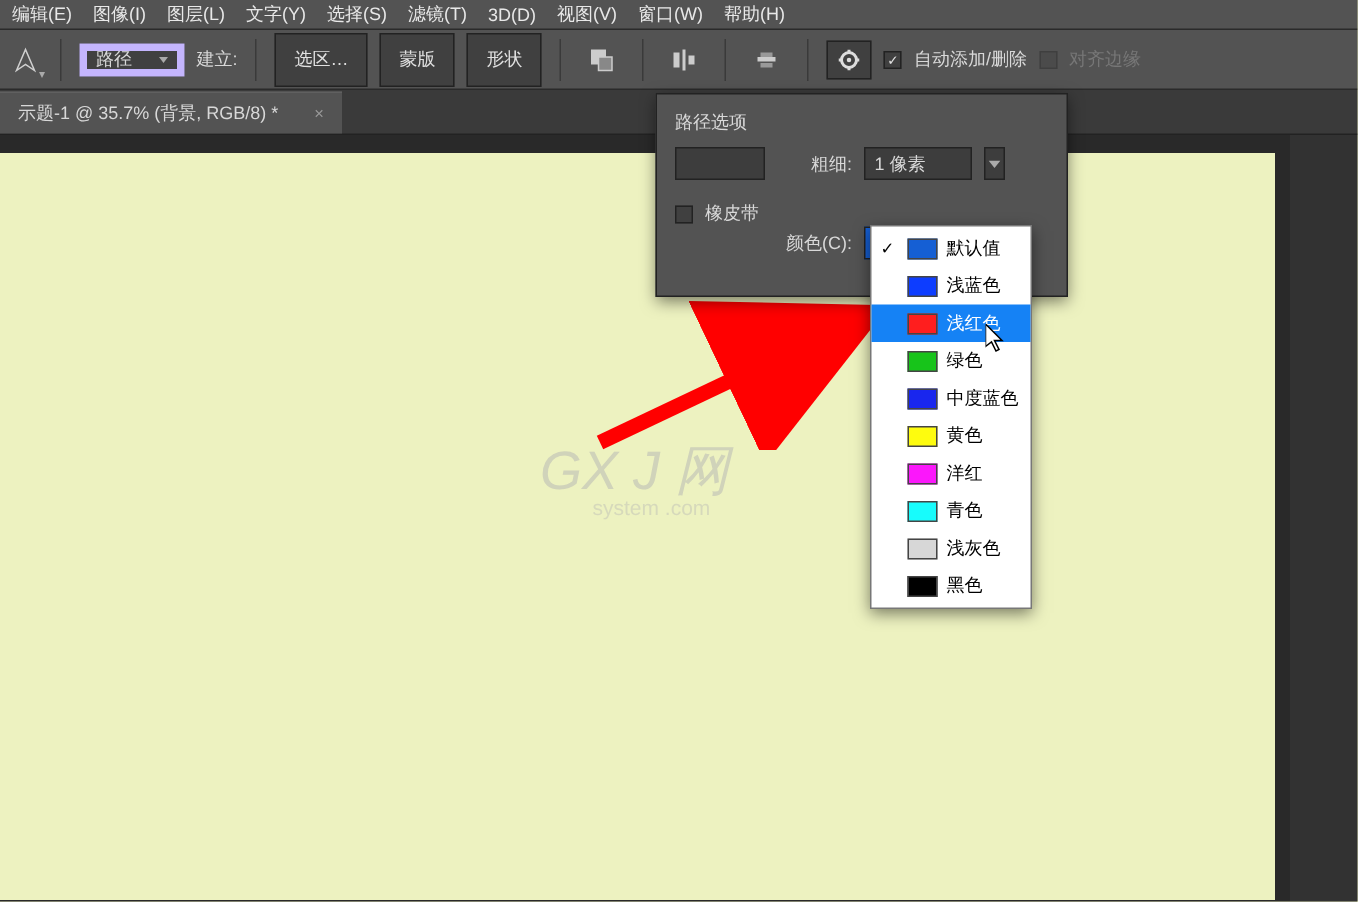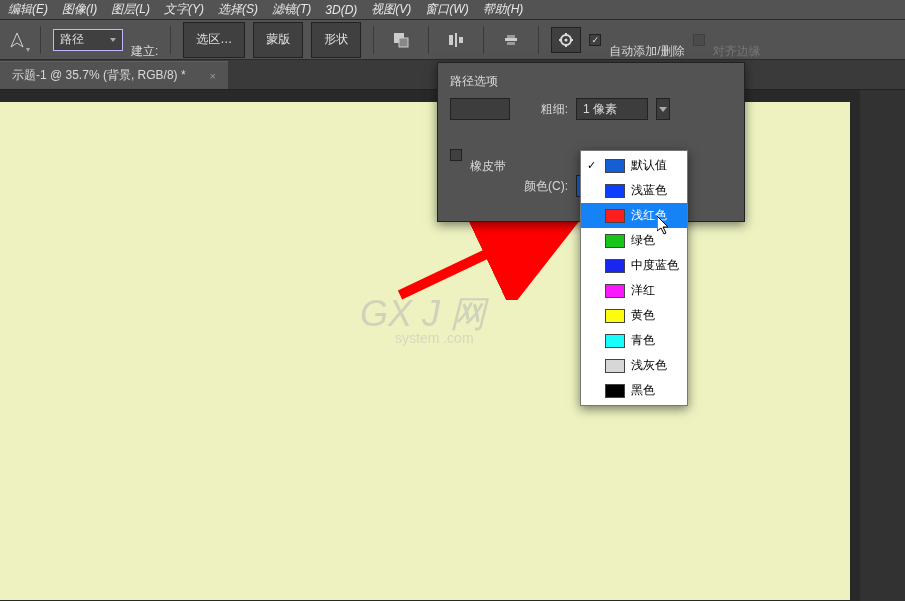--- a/index.html
+++ b/index.html
@@ -1,49 +1,49 @@
 <!DOCTYPE html>
 <html><head>
 <meta charset="utf-8">
 <style>
 * { margin: 0; padding: 0; box-sizing: border-box; font-family: "Microsoft YaHei", sans-serif; }
 body { background: #535353; width: 905px; height: 601px; overflow: hidden; position: relative; }
 
-.menubar { background: #535353; height: 20px; display: flex; align-items: center; padding-left: 8px; gap: 14px; font-size: 12px; color: #e8e8e8; border-bottom: 1px solid #2a2a2a; font-style: italic; }
+.menubar { background: #535353; height: 20px; display: flex; align-items: center; padding-left: 8px; gap: 14px; font-size: 12px; color: #e8e8e8; border-bottom: 1px solid #2a2a2a; }
 .menubar span { cursor: default; }
 
 .toolbar { height: 40px; background: #535353; border-bottom: 1px solid #2a2a2a; display: flex; align-items: center; padding-left: 6px; gap: 8px; }
 .tool-icon { width: 22px; height: 28px; display: flex; align-items: center; justify-content: center; color: #d0d0d0; font-size: 11px; position: relative; }
 .tool-sep { width: 1px; height: 28px; background: #3a3a3a; margin: 0 4px; }
 
-.dropdown { background: #404040; border: 1px solid #c4b5fd; height: 22px; min-width: 70px; display: flex; align-items: center; padding: 0 6px; font-size: 12px; color: #d8d8d8; gap: 6px; position: relative; }
+.dropdown { background: #404040; border: 5px solid #c4b5fd; height: 22px; min-width: 70px; display: flex; align-items: center; padding: 0 6px; font-size: 12px; color: #d8d8d8; gap: 6px; position: relative; }
 .dropdown::after { content: ""; border-left: 3px solid transparent; border-right: 3px solid transparent; border-top: 4px solid #aaa; margin-left: auto; }
 
-.toolbar-label { font-size: 12px; color: #d8d8d8; margin-top: 24px; }
+.toolbar-label { font-size: 12px; color: #d8d8d8; }
 .btn { background: #404040; border: 1px solid #222; padding: 3px 12px; font-size: 12px; color: #e0e0e0; height: 36px; display: flex; align-items: center; }
 .icon-btn { width: 30px; height: 26px; display: flex; align-items: center; justify-content: center; border: 1px solid transparent; }
 .icon-btn.pressed { background: #404040; border: 1px solid #222; }
 
 .checkbox { width: 12px; height: 12px; background: #404040; border: 1px solid #222; display: inline-flex; align-items: center; justify-content: center; font-size: 9px; color: #e0e0e0; }
 .checkbox.checked::before { content: "✓"; }
 
 .tab-strip { height: 30px; background: #3a3a3a; display: flex; align-items: flex-end; border-bottom: 1px solid #222; }
 .tab { background: #535353; height: 28px; padding: 0 12px; display: flex; align-items: center; font-size: 12px; color: #d8d8d8; gap: 24px; border-top: 1px solid #606060; }
 .tab .close { font-size: 11px; color: #999; }
 
 .canvas-area { position: absolute; top: 90px; left: 0; right: 45px; bottom: 0; background: #292929; }
 .canvas { position: absolute; left: 0; top: 12px; width: 850px; height: 498px; background: #edf2c0; }
 .right-strip { position: absolute; right: 0; top: 90px; width: 45px; bottom: 0; background: #323232; }
 
 .watermark { position: absolute; left: 360px; top: 290px; font-size: 36px; font-weight: normal; color: rgba(180,180,180,0.5); font-style: italic; pointer-events: none; }
 .watermark-sub { position: absolute; left: 395px; top: 330px; font-size: 14px; color: rgba(180,180,180,0.4); pointer-events: none; }
 
 .arrow { position: absolute; left: 395px; top: 200px; pointer-events: none; }
 
-.popup { position: absolute; left: 437px; top: 62px; width: 308px; background: #535353; border: 1px solid #222; box-shadow: 0 3px 10px rgba(0,0,0,0.5); padding: 10px 12px 14px; }
+.popup { position: absolute; left: 437px; top: 62px; width: 275px; background: #535353; border: 1px solid #222; box-shadow: 0 3px 10px rgba(0,0,0,0.5); padding: 10px 12px 14px; }
 .popup-title { font-size: 12px; color: #d8d8d8; margin-bottom: 8px; }
 .popup-row { display: flex; align-items: center; gap: 8px; margin-bottom: 10px; }
 .color-preview { width: 60px; height: 22px; background: #3d3d3d; border: 1px solid #222; }
 .popup-label { font-size: 12px; color: #d8d8d8; min-width: 50px; text-align: right; }
 .popup-input { background: #3d3d3d; border: 1px solid #222; height: 22px; padding: 0 6px; color: #d8d8d8; font-size: 12px; flex: 1; }
 .color-drop { background: #155fd4; border: 1px solid #222; height: 22px; width: 76px; display: flex; align-items: center; padding: 0 4px; color: #d8d8d8; font-size: 12px; position: relative; }
 .color-drop::after { content: ""; border-left: 3px solid transparent; border-right: 3px solid transparent; border-top: 4px solid #ddd; margin-left: auto; }
 
 .color-list { position: absolute; left: 580px; top: 150px; width: 108px; background: #fff; border: 1px solid #777; box-shadow: 0 3px 10px rgba(0,0,0,0.5); padding: 2px 0; }
 .color-item { display: flex; align-items: center; height: 25px; padding: 0 6px; gap: 6px; font-size: 12px; color: #000; }
@@ -203,27 +203,27 @@
       <span class="swatch" style="background: rgb(23, 196, 26);"></span>
       <span>绿色</span>
     </div>
     <div class="color-item">
       <span class="check"></span>
       <span class="swatch" style="background: rgb(25, 38, 238);"></span>
       <span>中度蓝色</span>
     </div>
     <div class="color-item">
       <span class="check"></span>
+      <span class="swatch" style="background: rgb(254, 252, 14);"></span>
+      <span>黄色</span>
+    </div>
+    <div class="color-item">
+      <span class="check"></span>
       <span class="swatch" style="background: rgb(251, 23, 251);"></span>
       <span>洋红</span>
-    </div>
-    <div class="color-item">
-      <span class="check"></span>
-      <span class="swatch" style="background: rgb(254, 252, 14);"></span>
-      <span>黄色</span>
     </div>
     <div class="color-item">
       <span class="check"></span>
       <span class="swatch" style="background: rgb(23, 252, 252);"></span>
       <span>青色</span>
     </div>
     <div class="color-item">
       <span class="check"></span>
       <span class="swatch" style="background: rgb(215, 215, 215);"></span>
       <span>浅灰色</span>

